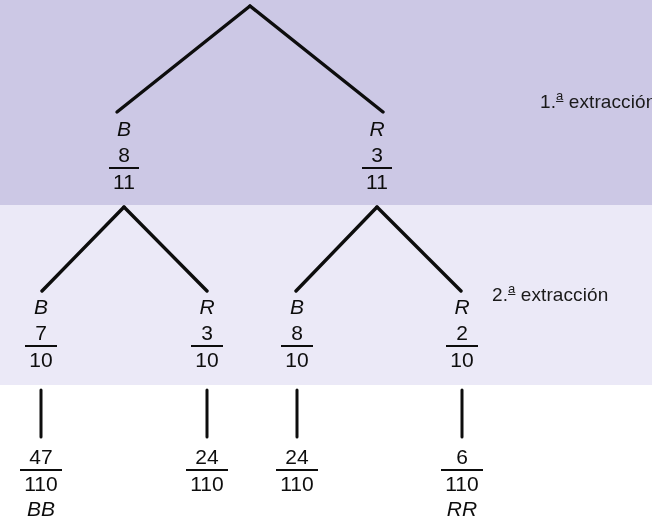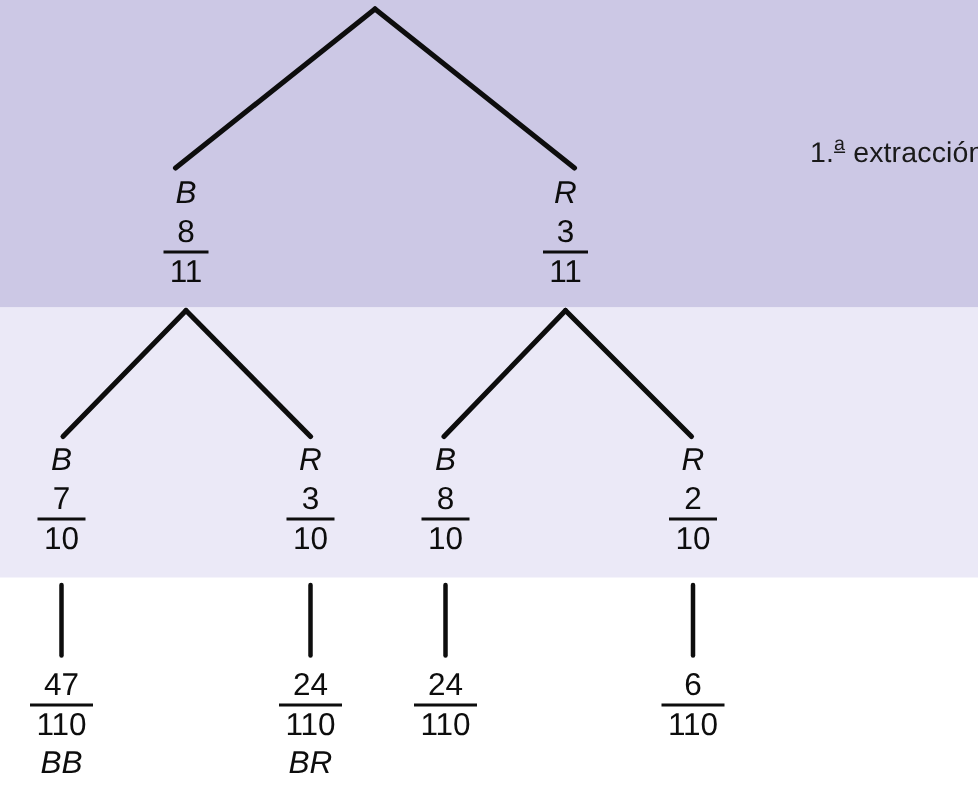--- a/index.html
+++ b/index.html
@@ -122,20 +122,23 @@
       <line x1="207" y1="390" x2="207" y2="437" stroke-width="3"></line>
       <line x1="297" y1="390" x2="297" y2="437" stroke-width="3"></line>
       <line x1="462" y1="390" x2="462" y2="437" stroke-width="3"></line>
     </g>
   </svg>
 
   <div class="stage-label" id="stage-label-1">
     <span>1.</span><span class="ordinal-sup">a</span><span> extracción</span>
   </div>
 
+  <div class="stage-label" id="stage-label-2">
+    <span>2.</span><span class="ordinal-sup">a</span><span> extracción</span>
+  </div>
 
   <div class="node" style="left:79px; top:118px;">
     <div class="node-letter">B</div>
     <div class="frac">
       <span class="num">8</span>
       <span class="bar"></span>
       <span class="den">11</span>
     </div>
   </div>
 
@@ -192,32 +195,32 @@
     </div>
     <div class="outcome-label">BB</div>
   </div>
 
   <div class="outcome" style="left:162px; top:446px;">
     <div class="frac">
       <span class="num">24</span>
       <span class="bar"></span>
       <span class="den">110</span>
     </div>
-    <div class="outcome-label">BR</div>
   </div>
 
   <div class="outcome" style="left:252px; top:446px;">
     <div class="frac">
       <span class="num">24</span>
       <span class="bar"></span>
       <span class="den">110</span>
     </div>
   </div>
 
   <div class="outcome" style="left:417px; top:446px;">
     <div class="frac">
       <span class="num">6</span>
       <span class="bar"></span>
       <span class="den">110</span>
     </div>
+    <div class="outcome-label">RR</div>
   </div>
 
 </div>
 
 </body></html>

